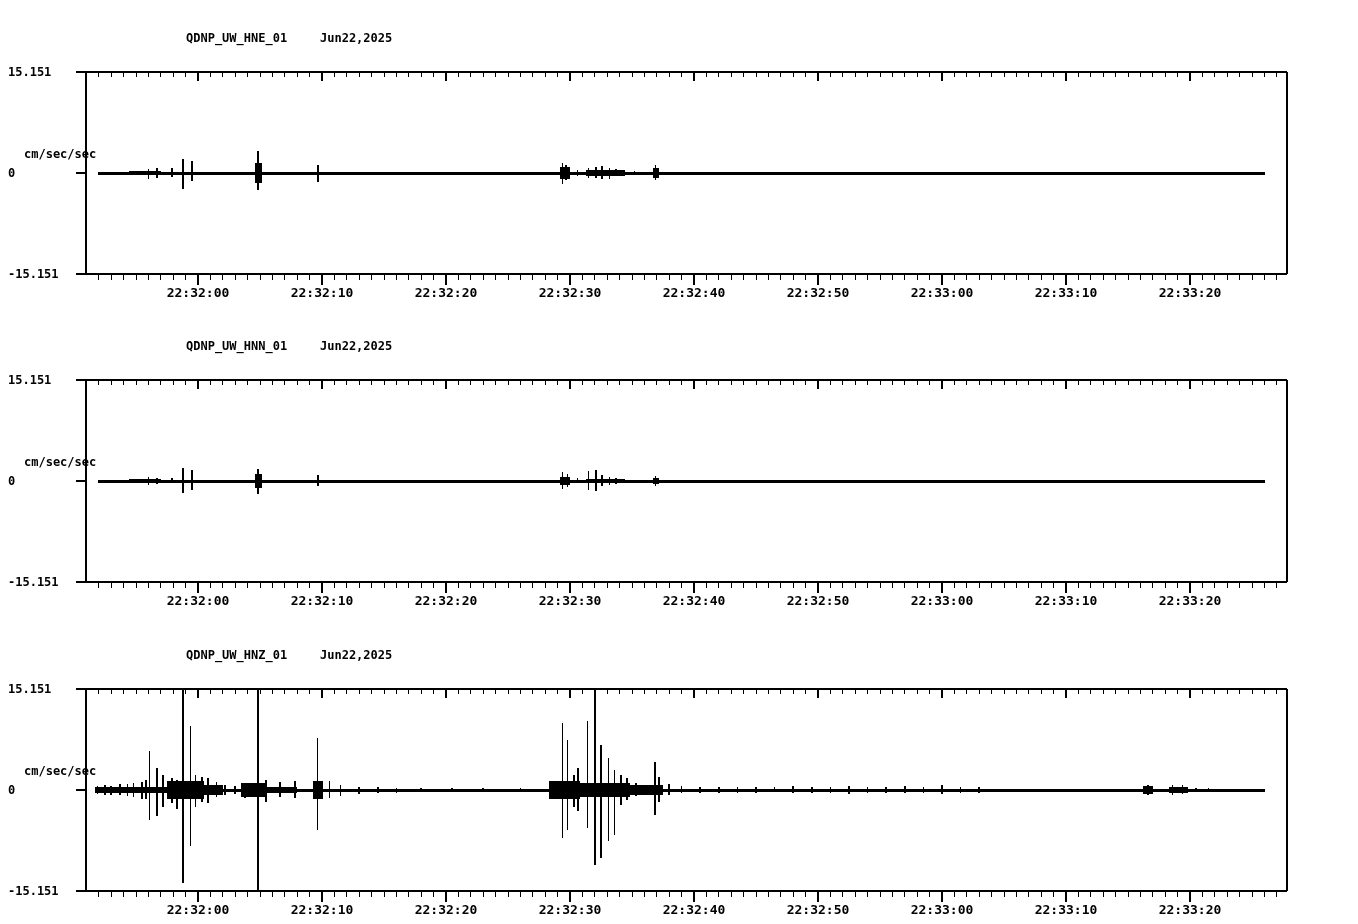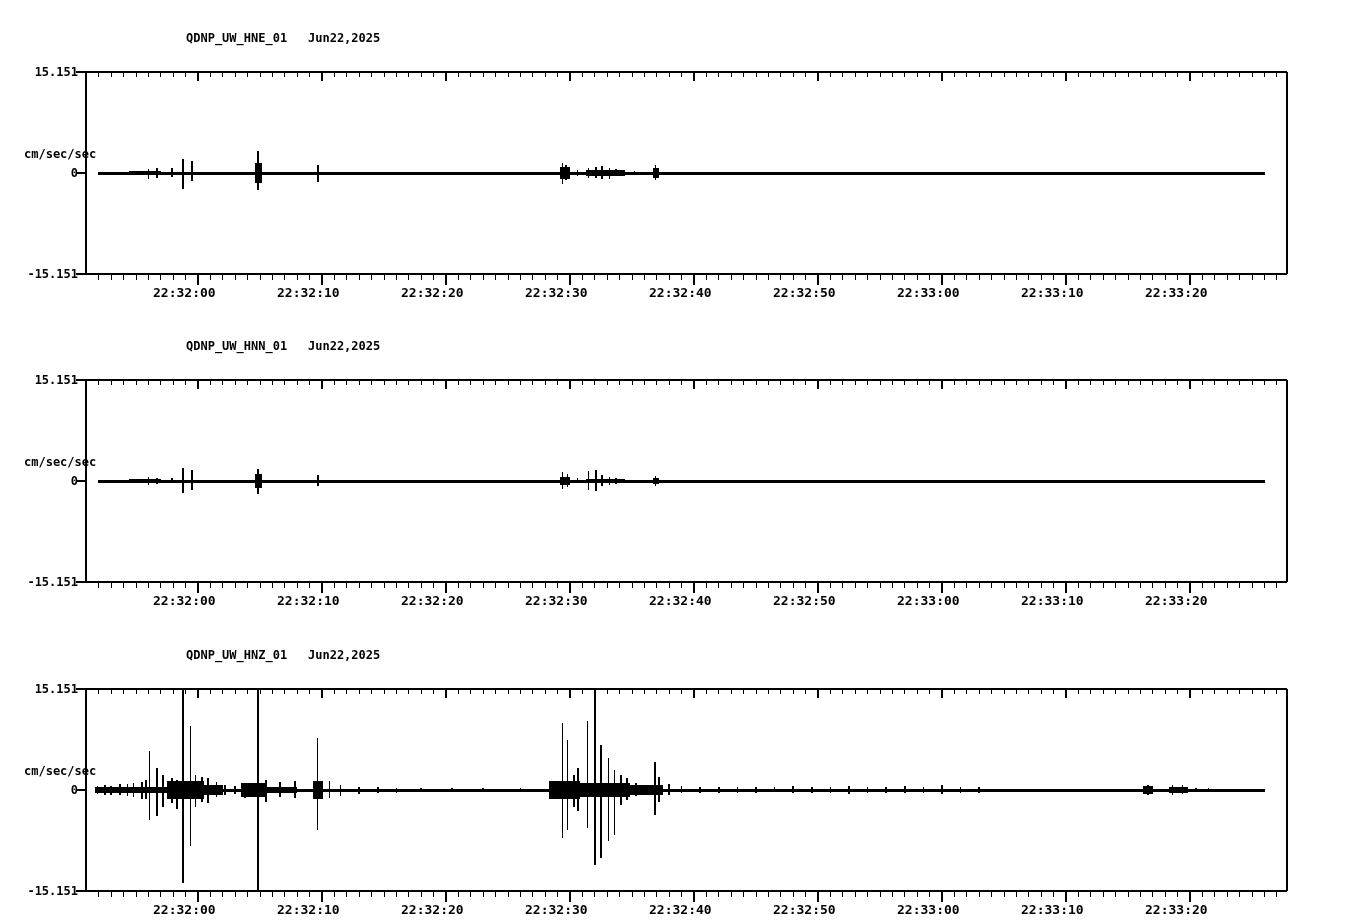--- a/index.html
+++ b/index.html
@@ -1,32 +1,32 @@
 <!DOCTYPE html>
 <html><head>
 <meta charset="utf-8">
 <style>
   html,body{margin:0;padding:0;background:#fff;}
   .screen{position:relative;width:1358px;height:924px;background:#ffffff;overflow:hidden;
           font-family:"DejaVu Sans Mono",monospace;color:#000;margin-top:24px;}
   .panel-title{position:absolute;left:186px;width:420px;height:16px;
                font:bold 12px "DejaVu Sans Mono",monospace;white-space:pre;}
   .panel-title .chan{position:absolute;left:0;top:0;}
-  .panel-title .date{position:absolute;left:122px;top:0;}
+  .panel-title .date{position:absolute;left:134px;top:0;}
   .t0{top:7px}.t1{top:315px}.t2{top:624px}
-  .ynum{position:absolute;left:16px;width:62px;text-align:right;
+  .ynum{position:absolute;left:8px;width:62px;
         font:bold 12px "DejaVu Sans Mono",monospace;white-space:pre;}
   .yunits{position:absolute;left:24px;font:bold 12px "DejaVu Sans Mono",monospace;white-space:pre;}
   
   .p0max{top:41px}.p0units{top:123px}.p0zero{top:142px}.p0min{top:243px}
   
   .p1max{top:349px}.p1units{top:431px}.p1zero{top:450px}.p1min{top:551px}
   
   .p2max{top:658px}.p2units{top:740px}.p2zero{top:759px}.p2min{top:860px}
-  .xlab{position:absolute;width:90px;
+  .xlab{position:absolute;width:90px;text-align:center;
         font:bold 13px "DejaVu Sans Mono",monospace;white-space:pre;}
   svg#plot{position:absolute;left:0;top:0;}
 </style>
 </head>
 <body>
 
 <div class="screen">
 
   <svg id="plot" width="1358" height="924" shape-rendering="crispEdges">
       <path d="M76,48 H1287 M76,250 H1287 M86,48 V250 M1287,48 V250 M76,149 H86" stroke="#000000" stroke-width="2" fill="none"></path>

